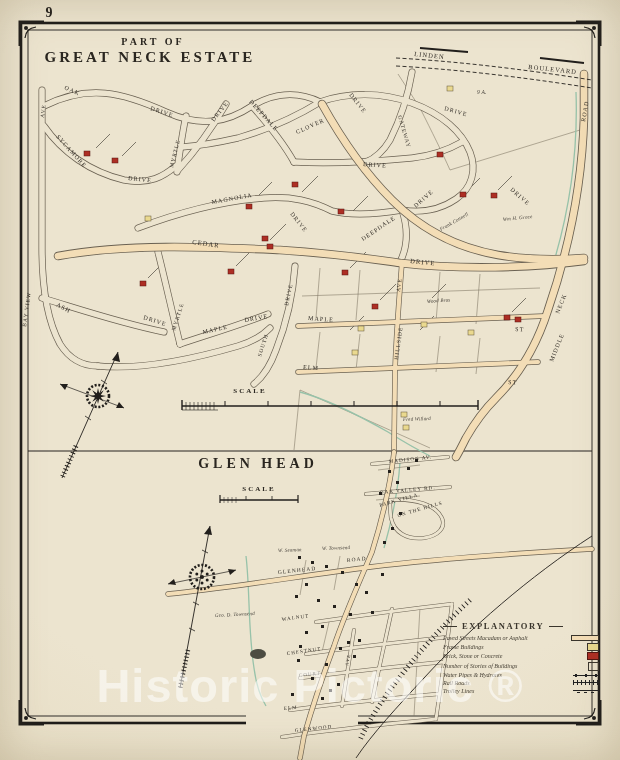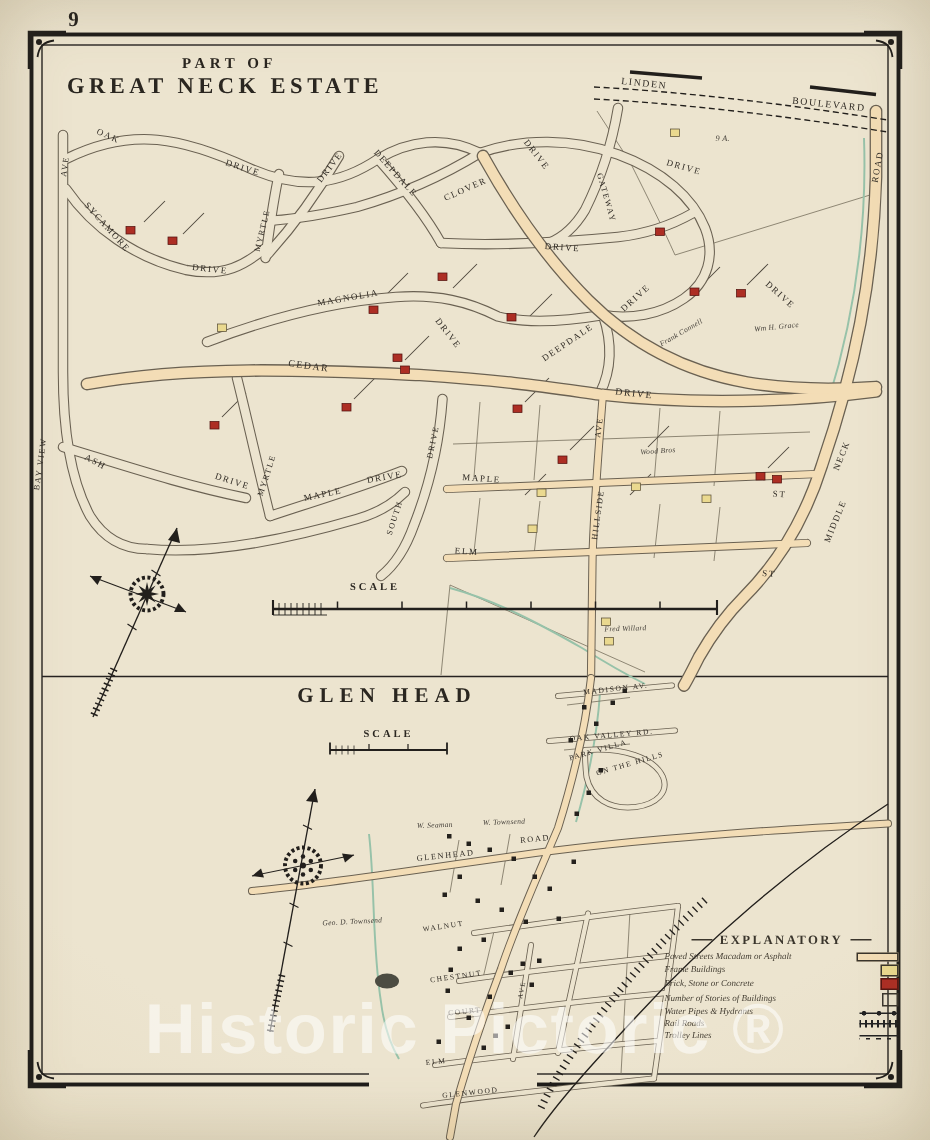--- a/index.html
+++ b/index.html
@@ -28,21 +28,21 @@
   .t1{font-size:10px;font-weight:bold;letter-spacing:3px;fill:#2a2620;text-anchor:middle}
   .t2{font-size:15px;font-weight:bold;letter-spacing:3px;fill:#2a2620;text-anchor:middle}
   .t3{font-size:14px;font-weight:bold;letter-spacing:4px;fill:#2a2620;text-anchor:middle}
   .sc{font-size:7px;font-weight:bold;letter-spacing:2px;fill:#2a2620;text-anchor:middle}
   .pgnum{font-size:14px;font-weight:bold;fill:#221f1c;text-anchor:middle}
   .b-brick{fill:#ad2e24;stroke:#541511;stroke-width:.5}
   .b-frame{fill:#ead98f;stroke:#5c5138;stroke-width:.5}
   .b-black{fill:#24211d}
   
   .legend{position:absolute;left:443px;top:621px;width:156px;color:#3a352c}
-  .legend-title{display:flex;align-items:center;justify-content:center;gap:5px;
+  .legend-title{display:flex;align-items:center;gap:5px;
     font-size:8.5px;font-weight:bold;letter-spacing:1.6px;color:#3a352c;}
   .flour{display:inline-block;width:14px;height:1px;background:#3a352c}
   #legend-rows{margin-top:4px}
   .lg-row{display:flex;justify-content:space-between;align-items:center;margin-top:1.6px}
   .lg-label{font:italic 6px "Liberation Serif",serif;color:#443e33;white-space:nowrap}
   .lg-sym{display:inline-block;flex:0 0 auto;margin-left:6px}
   .sym-paved{width:26px;height:4px;background:#f3ddb6;border:1px solid #3a352c}
   .sym-frame{width:10px;height:6px;background:#ead98f;border:1px solid #3a352c}
   .sym-brick{width:10px;height:6px;background:#ad2e24;border:1px solid #541511}
   .sym-stories{width:9px;height:7px;border:1px solid #3a352c}

